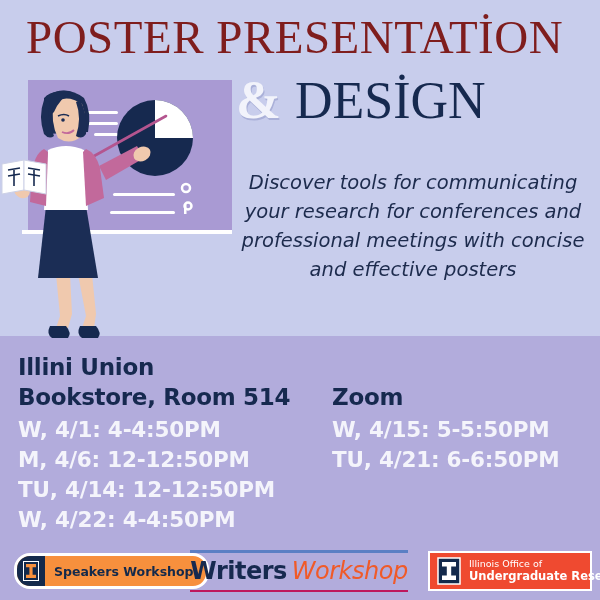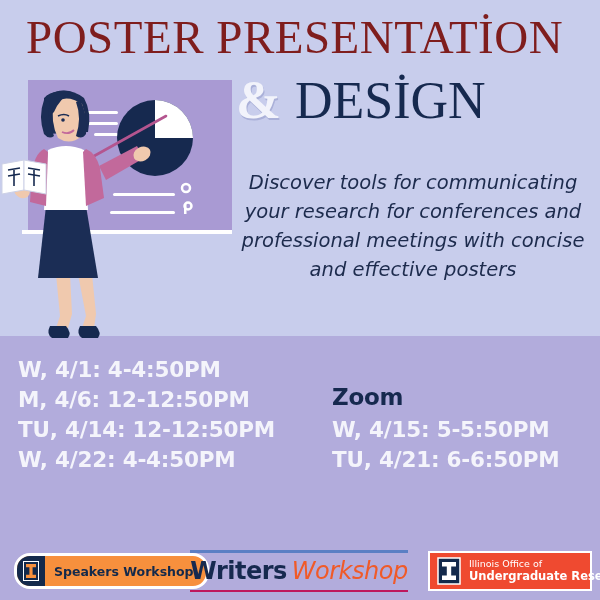--- a/index.html
+++ b/index.html
@@ -302,20 +302,22 @@
           <line x1="28" y1="96" x2="40" y2="98"></line>
           <line x1="34" y1="92" x2="34" y2="108"></line>
           <line x1="14" y1="92" x2="14" y2="108"></line>
         </g>
       </g>
     </svg>
   </div>
 
   <div class="sched sched-left">
     <div class="venue">
+      <div>Illini Union</div>
+      <div>Bookstore, Room 514</div>
     </div>
     <div class="times">
       <div class="time-row">W, 4/1: 4-4:50PM</div>
       <div class="time-row">M, 4/6: 12-12:50PM</div>
       <div class="time-row">TU, 4/14: 12-12:50PM</div>
       <div class="time-row">W, 4/22: 4-4:50PM</div>
     </div>
   </div>
 
   <div class="sched sched-right">

